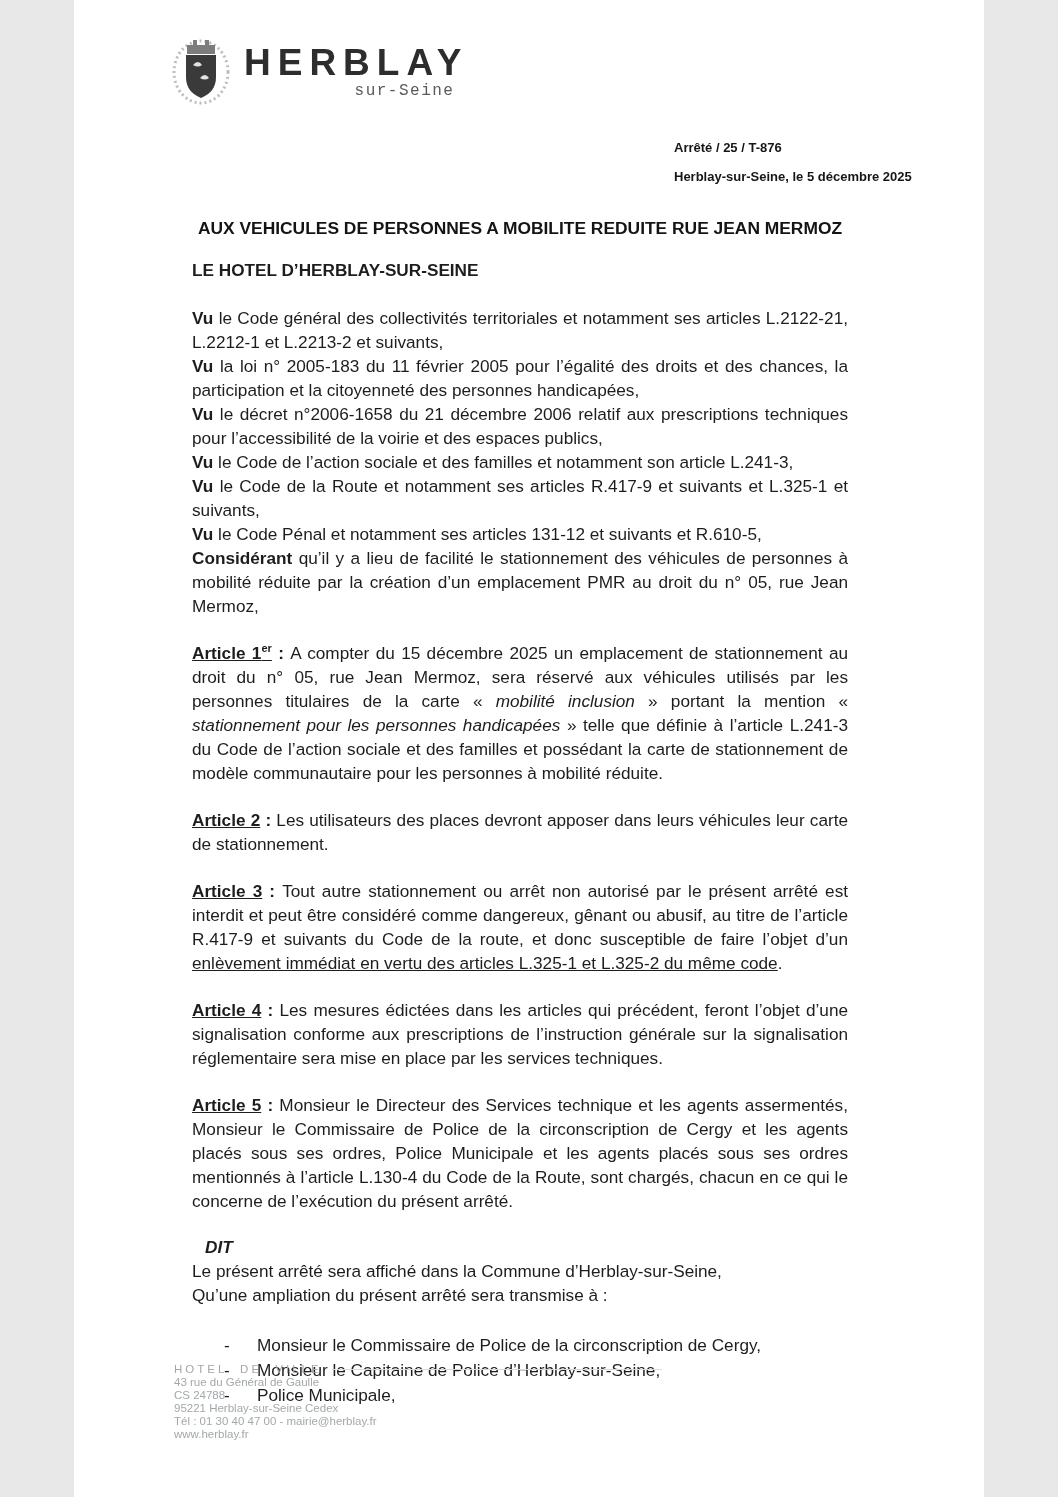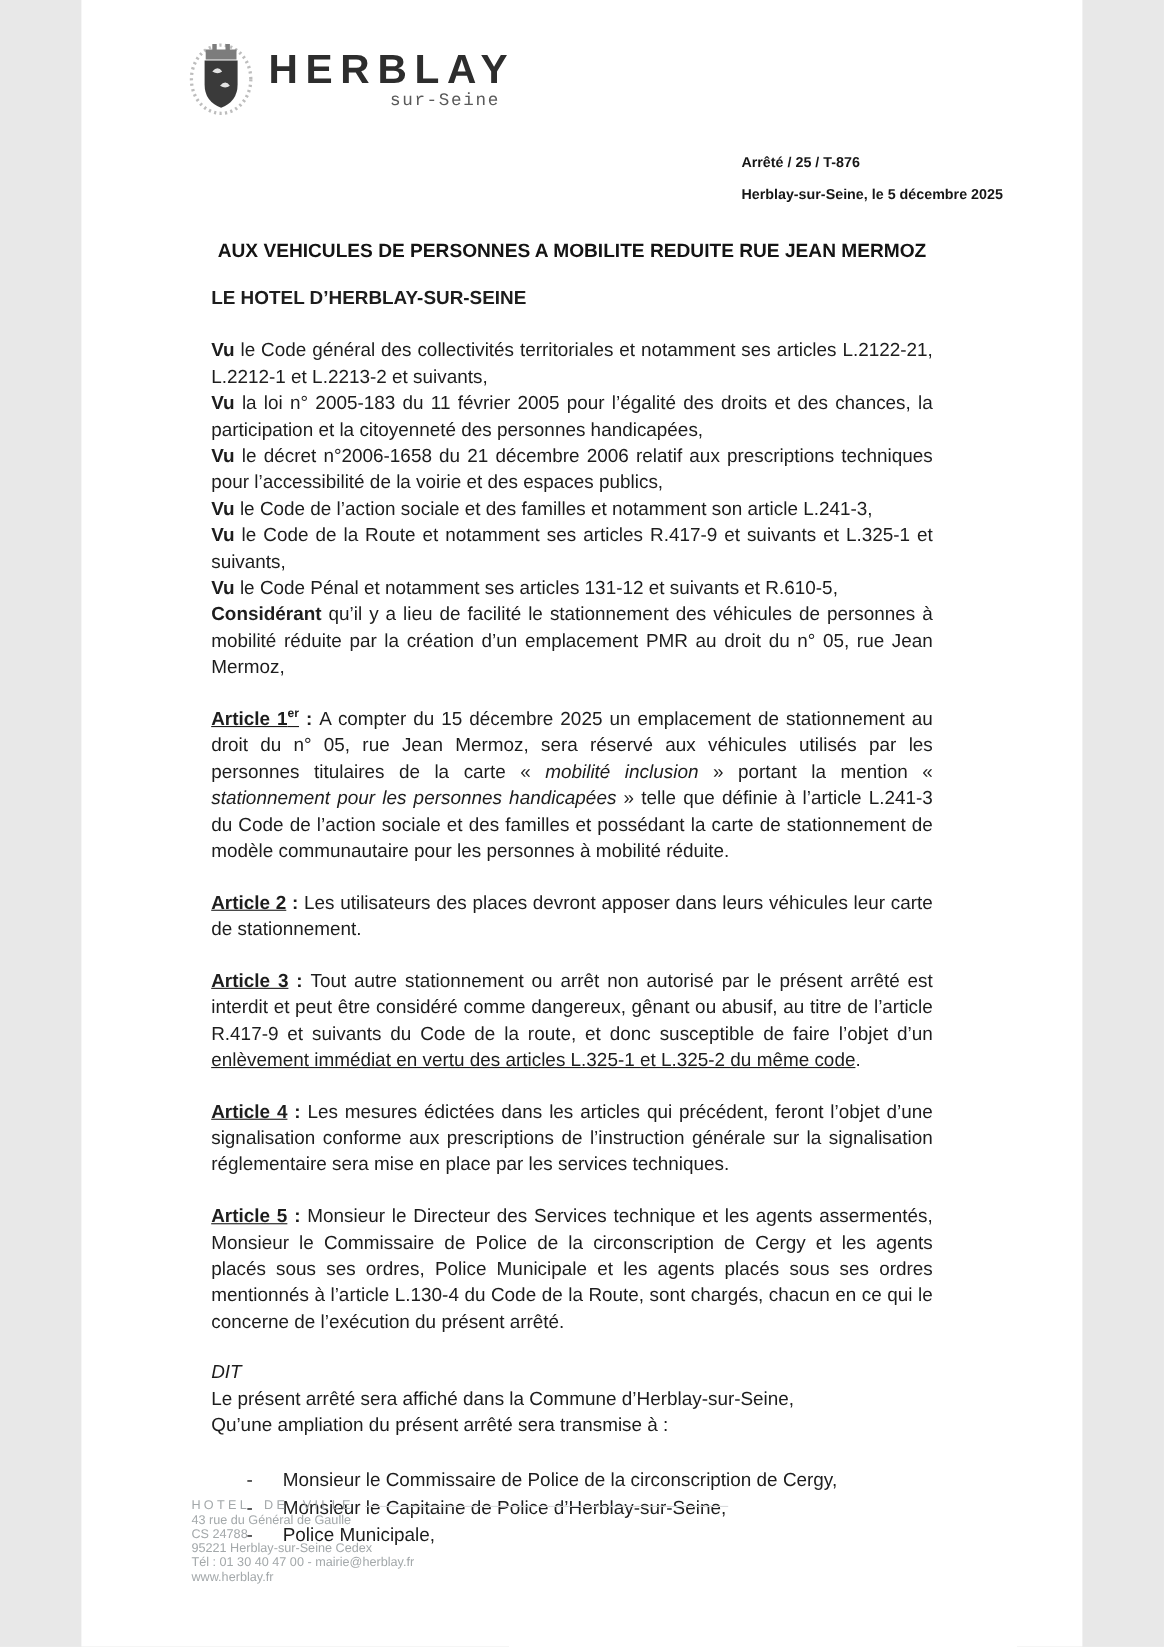--- a/index.html
+++ b/index.html
@@ -36,21 +36,21 @@
   .recitals{margin:24px 0 0;text-align:justify;}
   .recital{margin:0;}
   .lead{font-weight:bold;}
   .arrete-heading{margin:26px 0 0;text-align:center;font-weight:bold;font-size:17.4px;}
   .article{margin:23px 0 0;text-align:justify;}
   .article-label{font-weight:bold;text-decoration:underline;}
   .article-label sup{font-size:11px;line-height:0;}
   .colon{font-weight:bold;}
   .ital{font-style:italic;}
   .uline{text-decoration:underline;}
-  .dit-heading{margin:22px 0 0;font-weight:normal;font-style:italic;}
+  .dit-heading{margin:22px 13px 0;font-weight:bold;font-style:italic;}
   .dit-line{margin:0;}
   .transmit{list-style:none;margin:26px 0 0;padding:0;}
   .transmit li{display:flex;margin:0;line-height:25px;}
   .dash{display:inline-block;width:33px;padding-left:32px;flex:none;}
   
   .footer{
     position:absolute;left:100px;top:1363px;
     font-size:11.5px;line-height:13px;color:#a3a8aa;
   }
   .f1-row{display:flex;align-items:center;}

